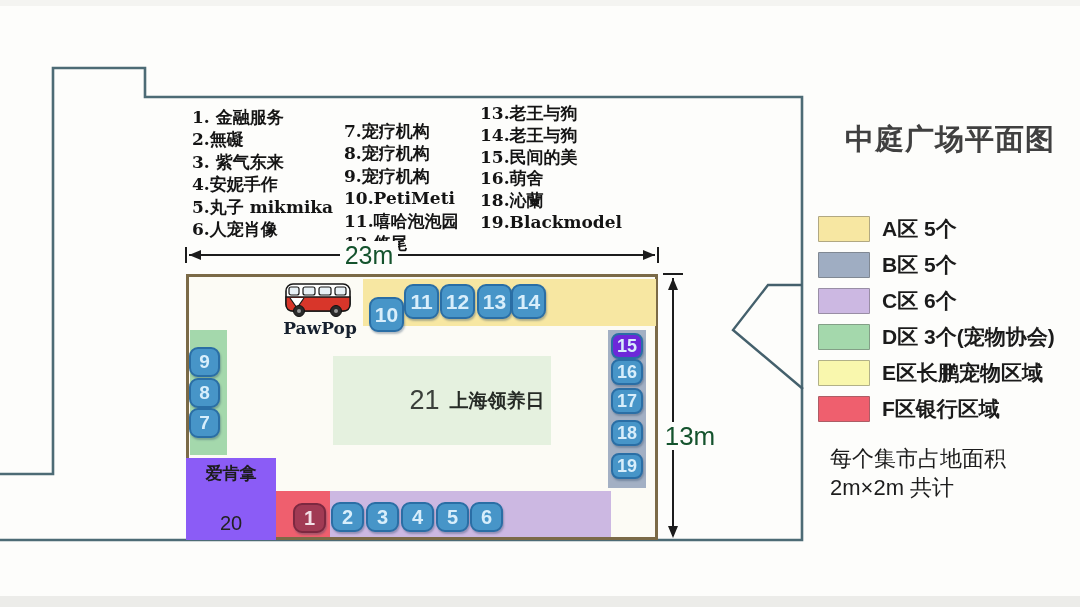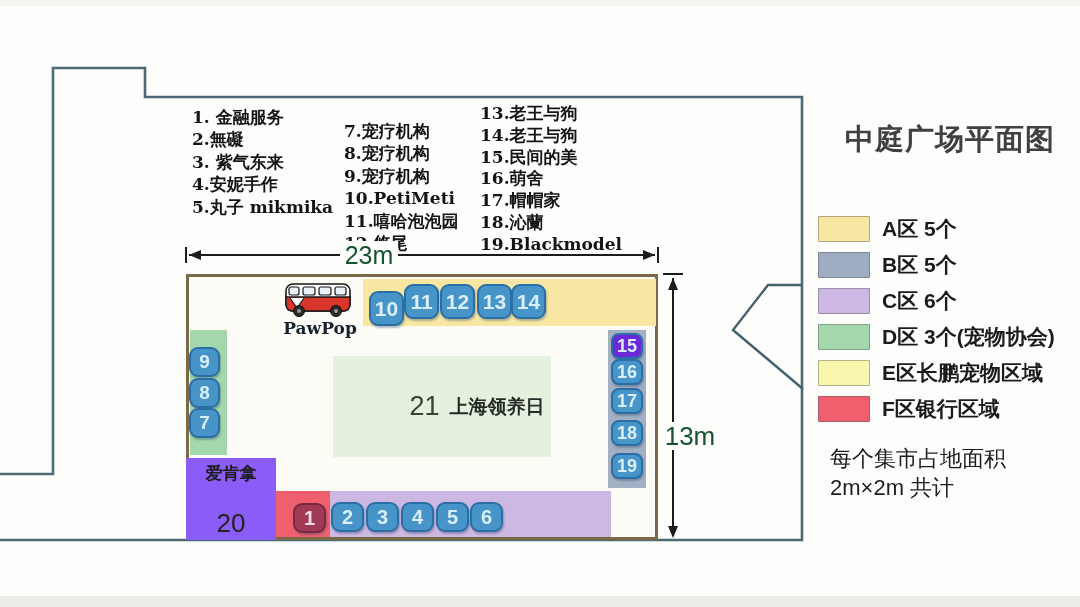--- a/index.html
+++ b/index.html
@@ -27,27 +27,27 @@
   .plan{position:absolute;left:186px;top:274px;width:472px;height:266px;
         border:3px solid #7b6a47;box-sizing:border-box;background:#fcfbf5;}
   .zone{position:absolute;}
   .strip-a{left:174px;right:-1px;top:2px;height:47px;}
   .strip-d{left:1px;top:53px;width:37px;height:125px;}
   .strip-b{left:419px;top:53px;width:38px;height:158px;}
   .strip-c{left:141px;top:214px;width:281px;height:46px;}
   .block-e{left:-3px;top:181px;width:90px;height:82px;display:flex;flex-direction:column;
            align-items:center;justify-content:center;}
   .block-f{left:84px;top:214px;width:57px;height:46px;}
-  .center-green{left:144px;top:79px;width:218px;height:101px;display:flex;align-items:center;
+  .center-green{left:144px;top:79px;width:218px;height:89px;display:flex;align-items:center;
                 justify-content:center;padding-left:70px;box-sizing:border-box;gap:10px;}
   .center-num{font-size:27px;color:#3a3f3a;font-weight:400;}
   .center-label{font-family:"DejaVu Serif","Liberation Serif",serif;font-weight:700;
                 font-size:19px;color:#262b26;white-space:nowrap;}
   .e-name{font-family:"DejaVu Serif","Liberation Serif",serif;font-weight:700;font-size:17px;color:#1c1c1c;}
-  .e-num{font-size:26px;color:#222;line-height:26px;margin-top:25px;}
+  .e-num{font-size:20px;color:#222;line-height:26px;margin-top:25px;}
 
   .booth{position:absolute;border:2px solid #2a6ea5;border-radius:9px;box-sizing:border-box;
          display:flex;align-items:center;justify-content:center;color:#d8eefb;
          font-weight:700;box-shadow:1px 2px 2px rgba(40,70,100,.35);}
   .b-top{width:35px;height:35px;font-size:21px;}
   .b-bottom{width:33px;height:30px;font-size:20px;}
   .b-left{width:31px;height:30px;font-size:19px;}
   .b-right{width:32px;height:26px;font-size:18px;border-radius:8px;}
   .b-one{width:33px;height:30px;font-size:20px;border-color:#7c2840;color:#f2dfe6;}
 
@@ -94,35 +94,35 @@
     <polygon points="673,278 668,290 678,290" fill="#1c1c1c"></polygon>
     <polygon points="673,538 668,526 678,526" fill="#1c1c1c"></polygon>
   </svg>
 
   <div class="vendor-col col1">
     <div>1. 金融服务</div>
     <div>2.無礙</div>
     <div>3. 紫气东来</div>
     <div>4.安妮手作</div>
     <div>5.丸子 mikmika</div>
+    <div>6.人宠肖像</div>
   </div>
   <div class="vendor-col col2">
     <div>7.宠疗机构</div>
     <div>8.宠疗机构</div>
     <div>9.宠疗机构</div>
     <div>10.PetiMeti</div>
     <div>11.嘻哈泡泡园</div>
     <div>12.悠尾</div>
   </div>
   <div class="vendor-col col3">
     <div>13.老王与狗</div>
     <div>14.老王与狗</div>
     <div>15.民间的美</div>
     <div>16.萌舍</div>
-    <div>17.帽帽家</div>
     <div>18.沁蘭</div>
     <div>19.Blackmodel</div>
   </div>
 
   <div class="dim-label dim-23">23m</div>
   <div class="dim-label dim-13">13m</div>
 
   <div class="plan">
 
     <div class="zone strip-a" style="background-color: rgb(247, 231, 162);"></div>
@@ -151,21 +151,21 @@
         <rect x="51" y="7" width="11" height="8" rx="2" fill="#e8f1f6" stroke="#171717" stroke-width="1.2"></rect>
         <path d="M6,18 L13,28 L20,18" fill="#ffffff" stroke="#171717" stroke-width="1.2"></path>
         <circle cx="15" cy="31" r="5.5" fill="#2a2a2a" stroke="#111" stroke-width="1"></circle>
         <circle cx="15" cy="31" r="2" fill="#9a9a9a"></circle>
         <circle cx="52" cy="31" r="5.5" fill="#2a2a2a" stroke="#111" stroke-width="1"></circle>
         <circle cx="52" cy="31" r="2" fill="#9a9a9a"></circle>
       </svg>
     </div>
     <div class="bus-label">PawPop</div>
 
-    <div class="booth b-top" style="left: 180px; top: 14px; background-color: rgb(71, 149, 200);">10</div>
+    <div class="booth b-top" style="left: 180px; top: 20px; background-color: rgb(71, 149, 200);">10</div>
     <div class="booth b-top" style="left: 215px; top: 7px; background-color: rgb(71, 149, 200);">11</div>
     <div class="booth b-top" style="left: 251px; top: 7px; background-color: rgb(71, 149, 200);">12</div>
     <div class="booth b-top" style="left: 288px; top: 7px; background-color: rgb(71, 149, 200);">13</div>
     <div class="booth b-top" style="left: 322px; top: 7px; background-color: rgb(71, 149, 200);">14</div>
 
     <div class="booth b-right" style="left: 422px; top: 56px; background-color: #6d28d9;">15</div>
     <div class="booth b-right" style="left: 422px; top: 82px; background-color: rgb(71, 149, 200);">16</div>
     <div class="booth b-right" style="left: 422px; top: 111px; background-color: rgb(71, 149, 200);">17</div>
     <div class="booth b-right" style="left: 422px; top: 143px; background-color: rgb(71, 149, 200);">18</div>
     <div class="booth b-right" style="left: 422px; top: 176px; background-color: rgb(71, 149, 200);">19</div>

